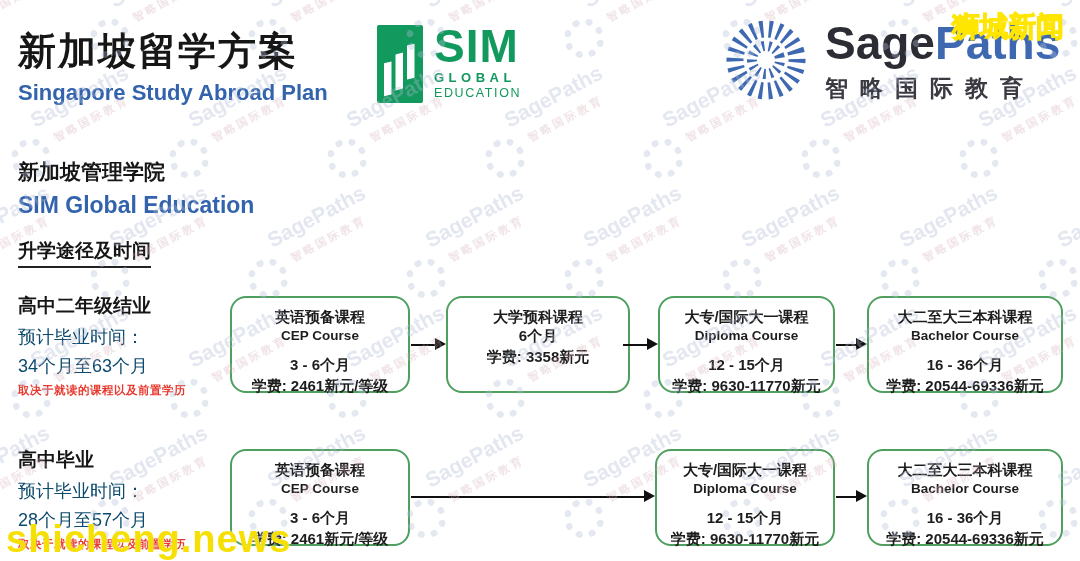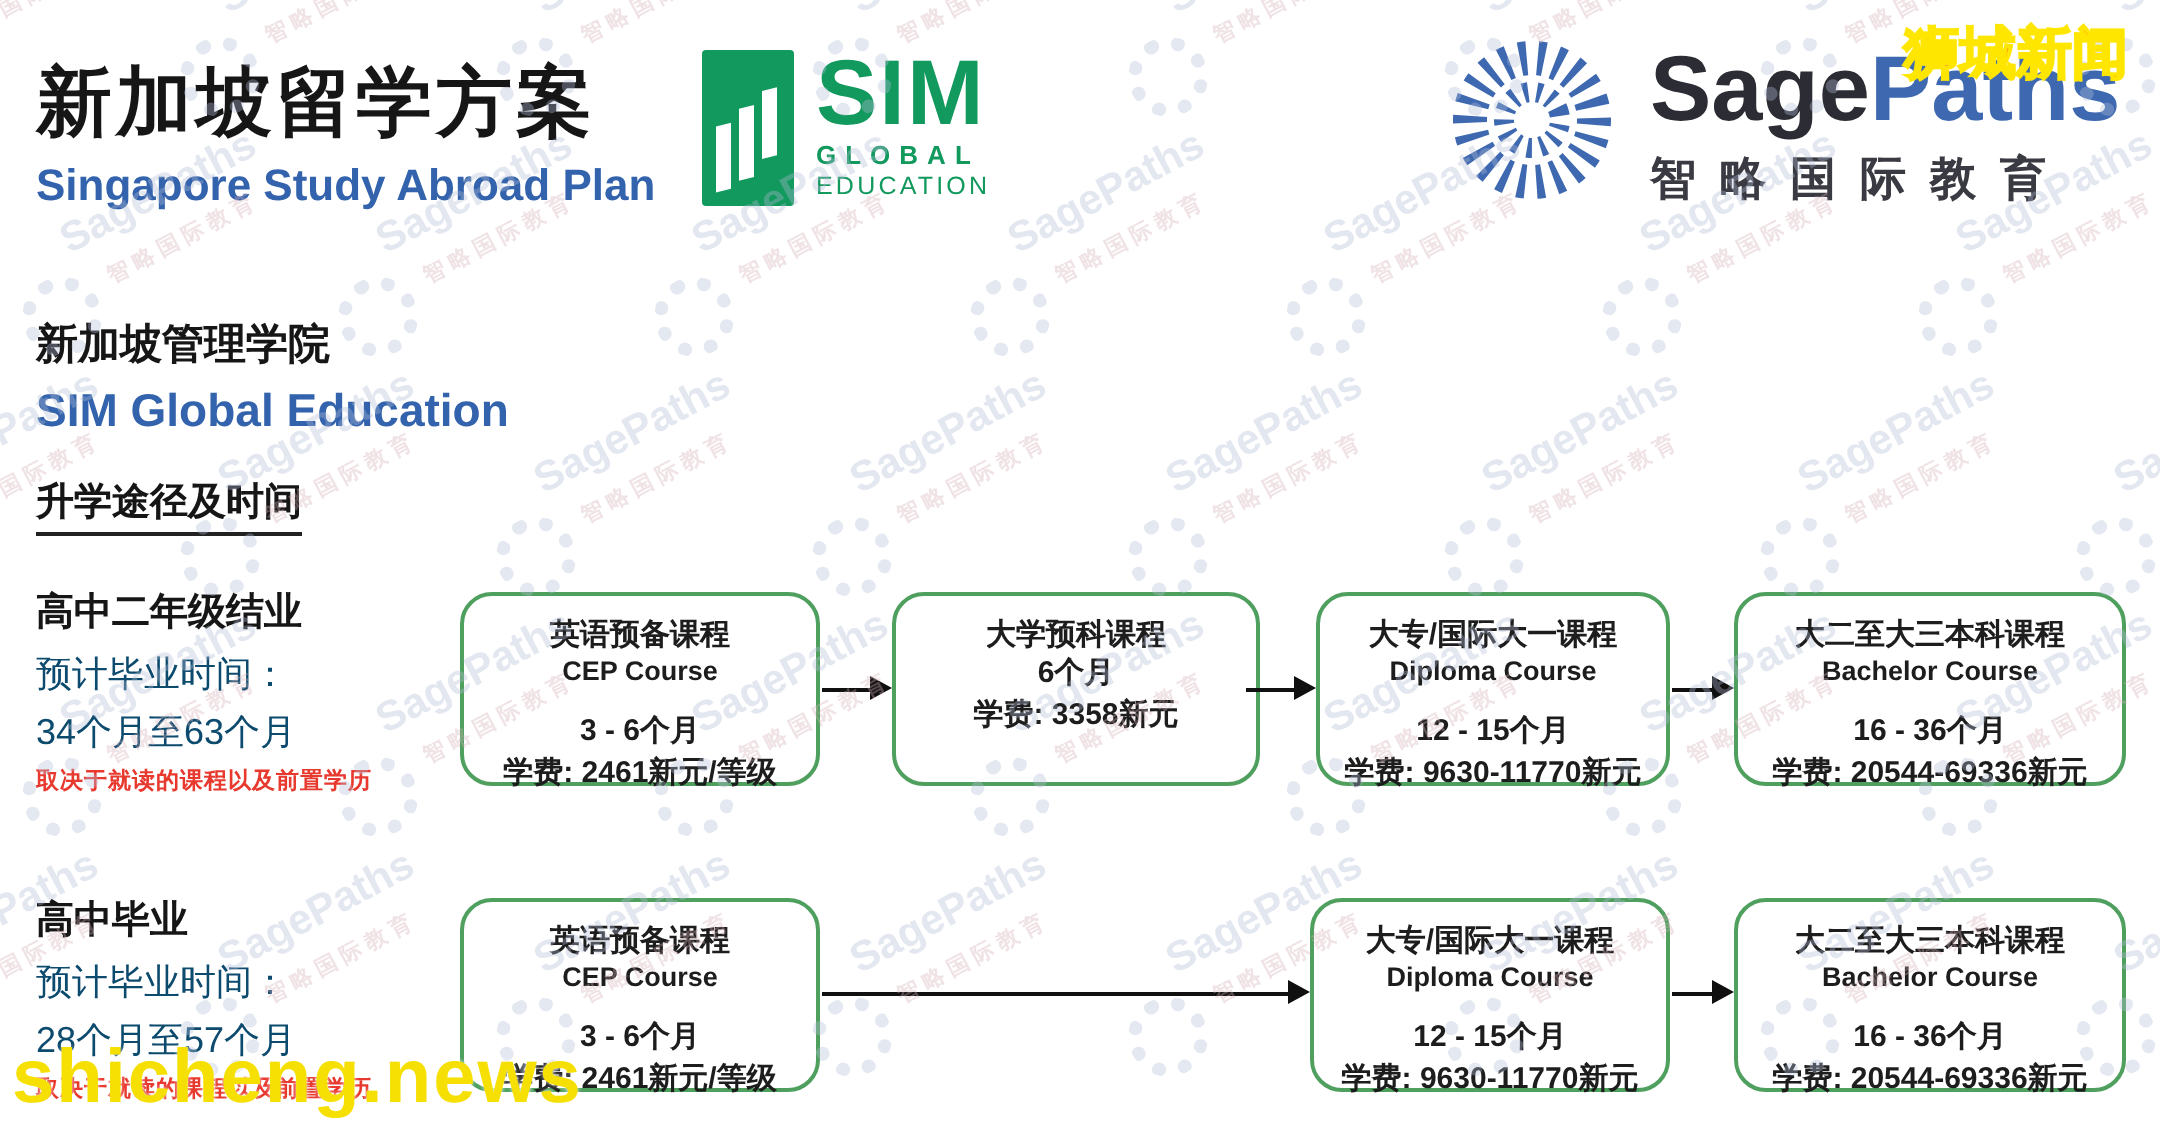--- a/index.html
+++ b/index.html
@@ -13,21 +13,21 @@
             border:7px dotted rgba(178,189,215,.65);}
   .wm-text{position:absolute;left:38px;top:4px;font-size:21px;font-weight:bold;color:rgba(176,186,212,.65);}
   .wm-sub{position:absolute;left:50px;top:34px;font-size:11px;font-weight:bold;
           letter-spacing:3px;color:rgba(214,176,184,.65);}
 
   
   .title{position:absolute;left:18px;top:26px;font-size:38px;font-weight:bold;color:#161616;
          letter-spacing:2px;z-index:2;}
   .subtitle{position:absolute;left:18px;top:80px;font-size:22px;font-weight:bold;color:#3263ac;z-index:2;}
 
-  .sim-logo{position:absolute;left:351px;top:25px;display:flex;gap:11px;z-index:2;}
+  .sim-logo{position:absolute;left:377px;top:25px;display:flex;gap:11px;z-index:2;}
   .sim-text .sim-word{font-size:46px;font-weight:bold;color:#12995e;line-height:.92;letter-spacing:1px;}
   .sim-text .sim-g{font-size:13px;font-weight:bold;color:#12995e;letter-spacing:4.5px;margin-top:3px;}
   .sim-text .sim-e{font-size:12.5px;font-weight:normal;color:#12995e;letter-spacing:1.6px;margin-top:1px;}
 
   .sage-logo{position:absolute;left:722px;top:16px;display:flex;align-items:center;gap:15px;z-index:2;}
   .sage-name{font-size:46px;font-weight:bold;line-height:1;}
   .sage-name .sg-dark{color:#2c2c34;}
   .sage-name .sg-blue{color:#3e69b1;}
   .sage-sub{font-size:23px;font-weight:600;color:#3a3a42;letter-spacing:12px;margin-top:7px;white-space:nowrap;}
 

